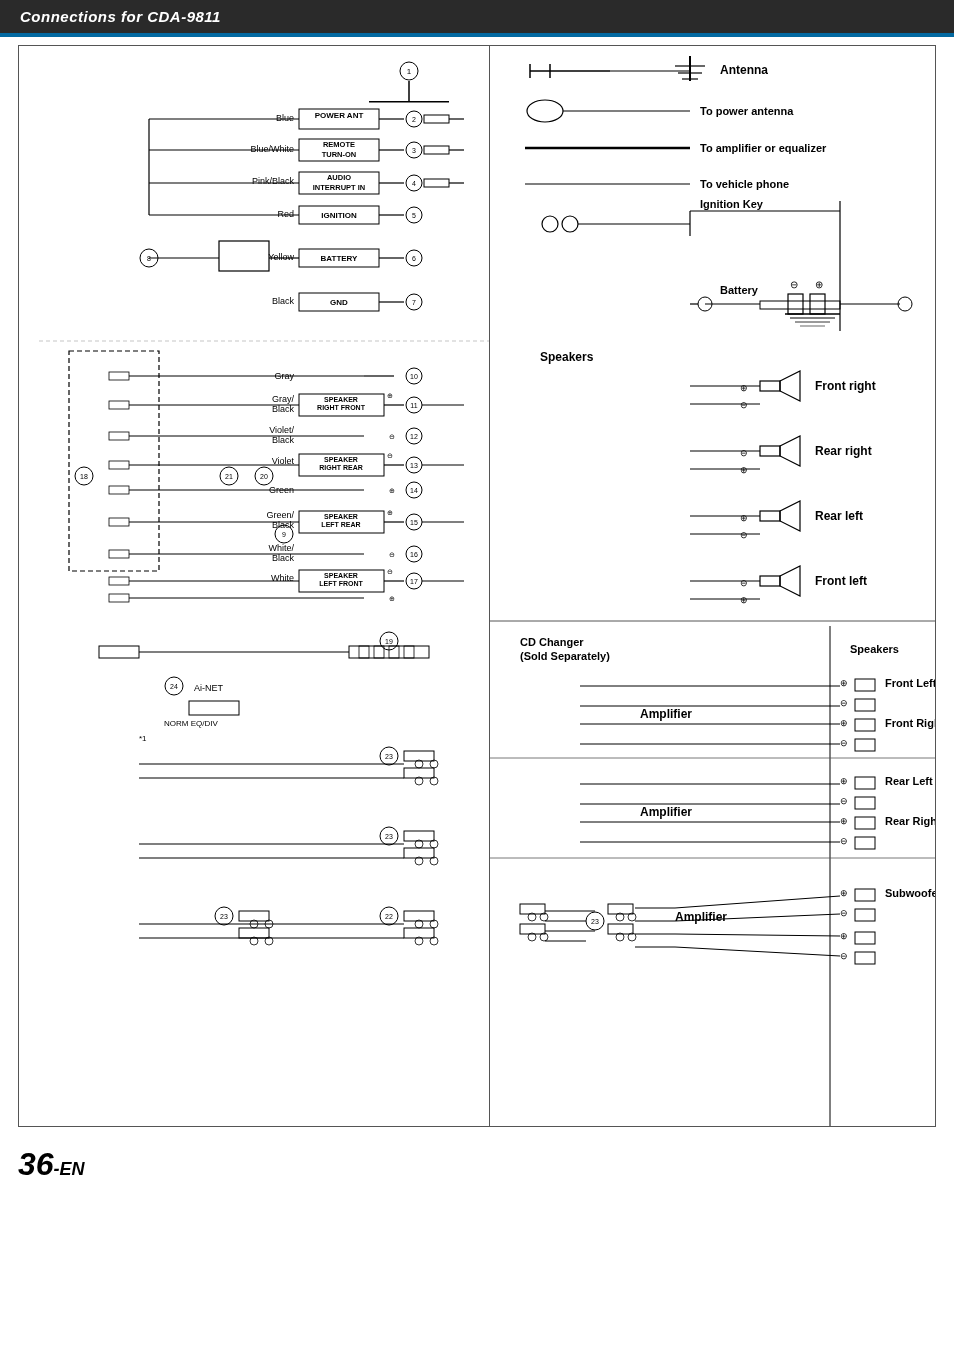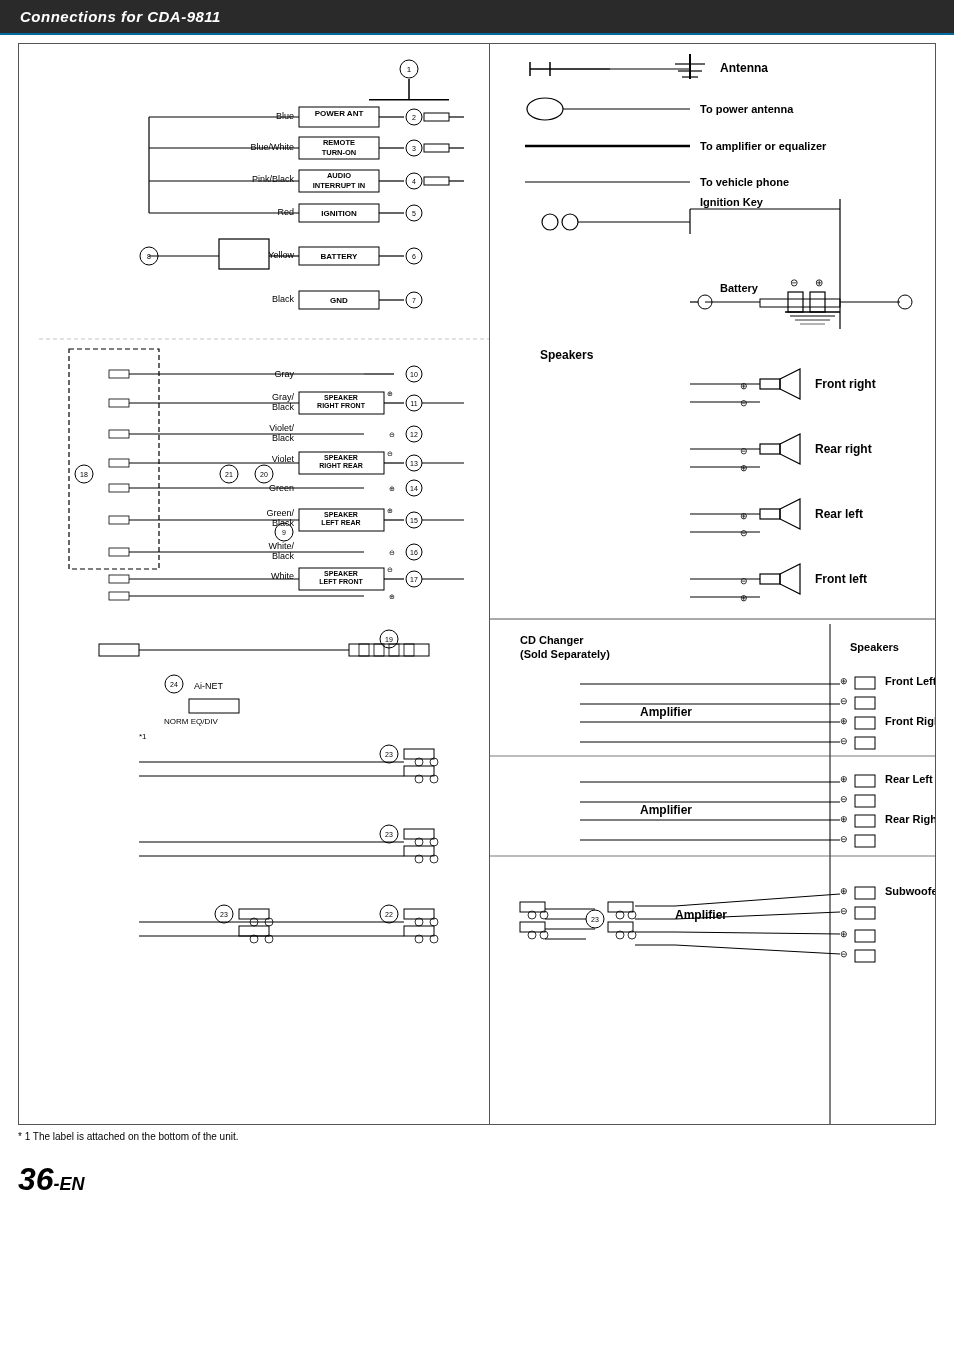--- a/index.html
+++ b/index.html
@@ -12,21 +12,21 @@
       color: #000;
     }
     
     .wiring-svg {
       display: block;
     }
   </style>
 </head>
 <body>
 
-<div style="background:#2a2a2a; color:#fff; padding:8px 20px; font-size:15px; font-weight:bold; font-style:italic; letter-spacing:0.5px; border-bottom:2px solid #0369a1;">
+<div style="background:#2a2a2a; color:#fff; padding:8px 20px; font-size:15px; font-weight:bold; font-style:italic; letter-spacing:0.5px; border-bottom:4px solid #0369a1;">
   <span>Connections for CDA-9811</span>
 </div>
 
 <div style="padding:8px 18px;">
 
   <div style="border:1.5px solid #555; display:flex; min-height:1080px; background:#fff; position:relative;">
 
     <div style="width:490px; border-right:1.5px solid #555; position:relative; overflow:hidden;">
       <svg width="490" height="1080" class="wiring-svg">
 
@@ -459,19 +459,18 @@
 
         <line x1="185" y1="862" x2="350" y2="850" stroke="#000" stroke-width="1"></line>
         <line x1="185" y1="875" x2="350" y2="868" stroke="#000" stroke-width="1"></line>
         <line x1="185" y1="888" x2="350" y2="890" stroke="#000" stroke-width="1"></line>
         <line x1="185" y1="901" x2="350" y2="910" stroke="#000" stroke-width="1"></line>
 
       </svg>
     </div>
   </div>
 
-  <p style="font-size:10px; margin: 6px 0;">* 1 The label is attached on the bottom of the unit.</p>
 
   <div style="font-size:32px; font-weight:bold; font-style:italic; margin-top:19px;">
     <span>36</span><span style="font-size:18px;">-EN</span>
   </div>
 
 </div>
 
 </body></html>

